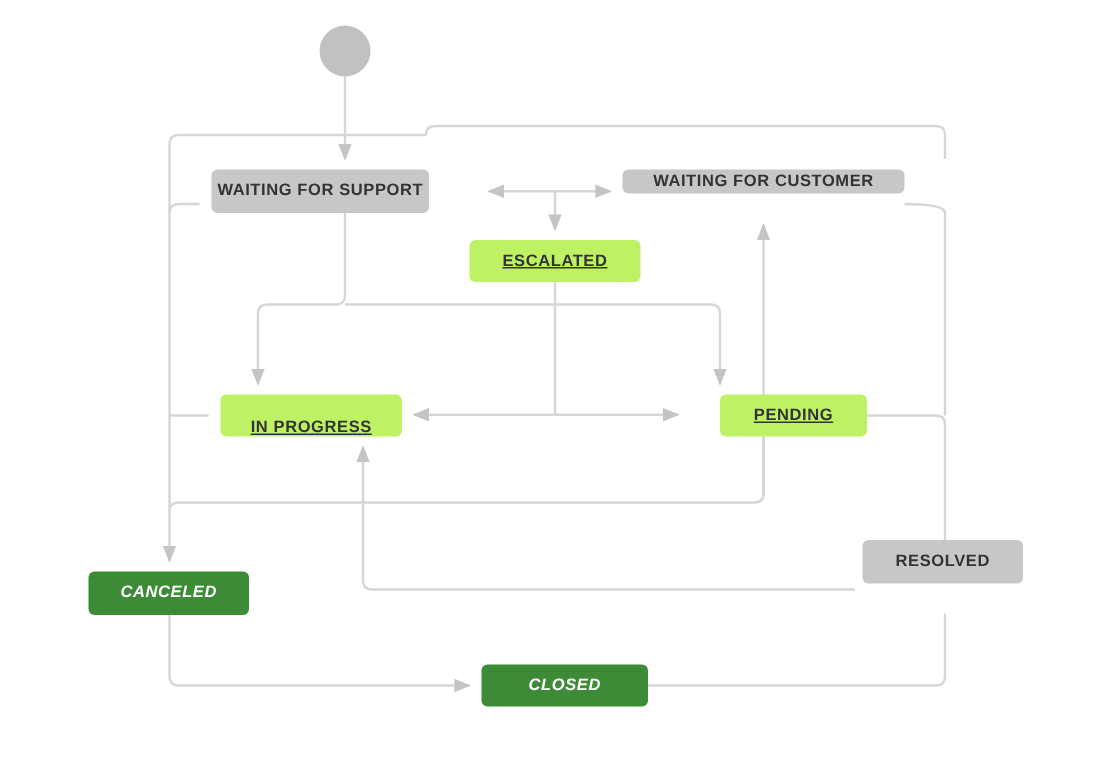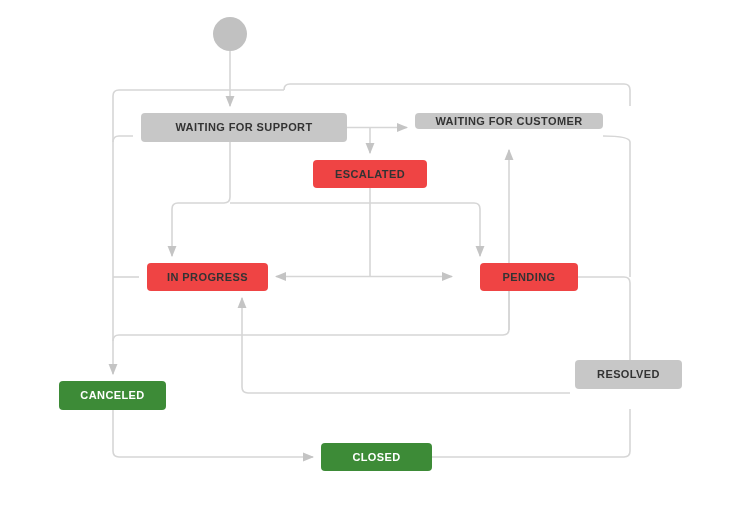--- a/index.html
+++ b/index.html
@@ -37,26 +37,28 @@
     font-size: 11px;
     line-height: 1;
     white-space: nowrap;
     user-select: none;
   }
   .node.status-gray {
     background: #c7c7c7;
     color: #333333;
   }
   .node.status-yellow {
-    background: #ef4444;
+    background: #bef264;
     color: #333333;
+    text-decoration: underline;
   }
   .node.status-green {
     background: #3d8b37;
     color: #ffffff;
+    font-style: italic;
   }
   .start-node {
     position: absolute;
     border-radius: 50%;
     background: #c1c1c1;
   }
 </style>
 </head>
 <body>
 
@@ -88,30 +90,30 @@
         <path d="M 603 136 Q 630 136 630 142 L 630 277" fill="none" stroke="#d6d6d6" stroke-width="1.6" stroke-linecap="butt" stroke-linejoin="round"></path>
         <path d="M 284 90 Q 284 84 290 84 L 624 84 Q 630 84 630 90 L 630 106" fill="none" stroke="#d6d6d6" stroke-width="1.6" stroke-linecap="butt" stroke-linejoin="round"></path>
         <path d="M 509 330 L 509 150" fill="none" stroke="#d6d6d6" stroke-width="1.6" stroke-linecap="butt" stroke-linejoin="round" marker-end="url(#arrow-end)"></path>
         <path d="M 630 409 L 630 451 Q 630 457 624 457 L 418 457" fill="none" stroke="#d6d6d6" stroke-width="1.6" stroke-linecap="butt" stroke-linejoin="round" marker-end="url(#arrow-end)"></path>
         <path d="M 113 410 L 113 451 Q 113 457 119 457 L 313 457" fill="none" stroke="#d6d6d6" stroke-width="1.6" stroke-linecap="butt" stroke-linejoin="round" marker-end="url(#arrow-end)"></path>
       </g>
   </svg>
 
   <div id="node-layer">
       <div class="start-node" style="left: 213px; top: 17px; width: 34px; height: 34px; background: rgb(193, 193, 193);"></div>
-      <div class="node status-gray" style="left: 141px; top: 113px; width: 206px; height: 29px;">
+      <div class="node status-gray" style="left: 141px; top: 113px; width: 145px; height: 29px;">
         <span>WAITING FOR SUPPORT</span>
       </div>
       <div class="node status-gray" style="left: 415px; top: 113px; width: 188px; height: 16px;">
         <span>WAITING FOR CUSTOMER</span>
       </div>
       <div class="node status-yellow" style="left: 313px; top: 160px; width: 114px; height: 28px;">
         <span>ESCALATED</span>
       </div>
-      <div class="node status-yellow" style="left: 147px; top: 263px; width: 121px; height: 28px;">
+      <div class="node status-yellow" style="left: 147px; top: 263px; width: 121px; height: 28px; align-items: flex-end;">
         <span>IN PROGRESS</span>
       </div>
       <div class="node status-yellow" style="left: 480px; top: 263px; width: 98px; height: 28px;">
         <span>PENDING</span>
       </div>
       <div class="node status-green" style="left: 59px; top: 381px; width: 107px; height: 29px;">
         <span>CANCELED</span>
       </div>
       <div class="node status-gray" style="left: 575px; top: 360px; width: 107px; height: 29px;">
         <span>RESOLVED</span>

